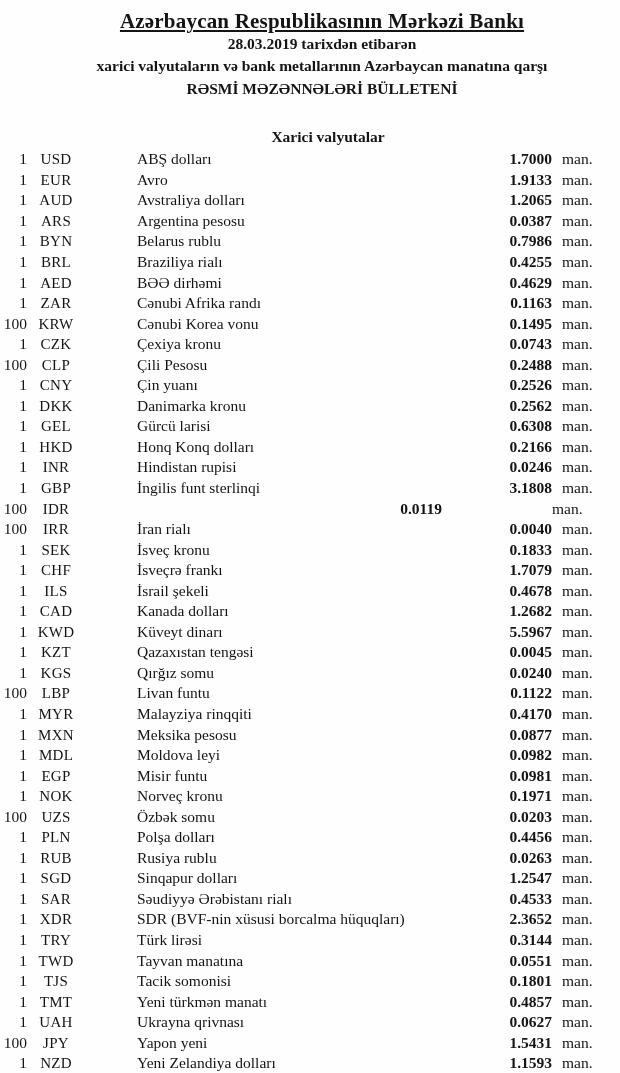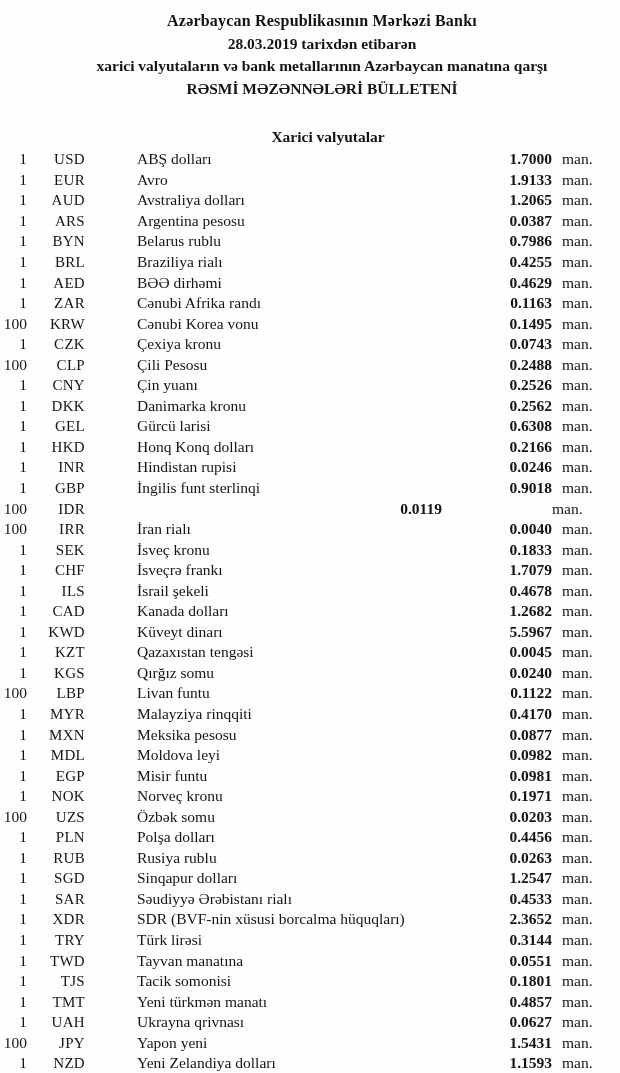--- a/index.html
+++ b/index.html
@@ -12,24 +12,25 @@
     color: #141414;
     font-family: "Liberation Serif", "DejaVu Serif", serif;
     overflow: hidden;
   }
   .header {
     padding-top: 9px;
     padding-left: 24px;      
     text-align: center;
   }
   .title {
-    font-size: 16px;
+    font-size: 21px;
     font-weight: bold;
     line-height: 24px;
     letter-spacing: 0.2px;
+    text-decoration: underline;
   }
   .hline {
     font-size: 15.5px;
     font-weight: bold;
     line-height: 22.4px;
   }
   .section-title {
     margin-top: 29px;
     padding-left: 36px;
     text-align: center;
@@ -43,21 +44,21 @@
   }
   .row {
     display: grid;
     grid-template-columns: 27px 58px 1fr 110px 10px 35px;
     height: 20.55px;
     line-height: 20.55px;
     font-size: 15.5px;
     white-space: nowrap;
   }
   .cell-qty  { text-align: right; }
-  .cell-code { text-align: right; font-size: 15px; letter-spacing: 0.3px; }
+  .cell-code { text-align: center; font-size: 15px; letter-spacing: 0.3px; }
   .cell-name { padding-left: 4px; overflow: hidden; margin-left: 48px; }
   .cell-rate { text-align: right; font-weight: bold; }
   .cell-gap  { }
   .cell-unit { text-align: left; }
 </style>
 </head>
 <body>
 
 <div class="page">
   <div class="header">
@@ -195,21 +196,21 @@
     <span class="cell-code">INR</span>
     <span class="cell-name">Hindistan rupisi</span>
     <span class="cell-rate">0.0246</span>
     <span class="cell-gap"></span>
     <span class="cell-unit">man.</span>
   </div>
       <div class="row">
     <span class="cell-qty">1</span>
     <span class="cell-code">GBP</span>
     <span class="cell-name">İngilis funt sterlinqi</span>
-    <span class="cell-rate">0.9018</span>
+    <span class="cell-rate">3.1808</span>
     <span class="cell-gap"></span>
     <span class="cell-unit">man.</span>
   </div>
       <div class="row">
     <span class="cell-qty">100</span>
     <span class="cell-code">IDR</span>
     <span class="cell-rate">0.0119</span>
     <span class="cell-gap"></span>
     <span class="cell-unit">man.</span>
   </div>

